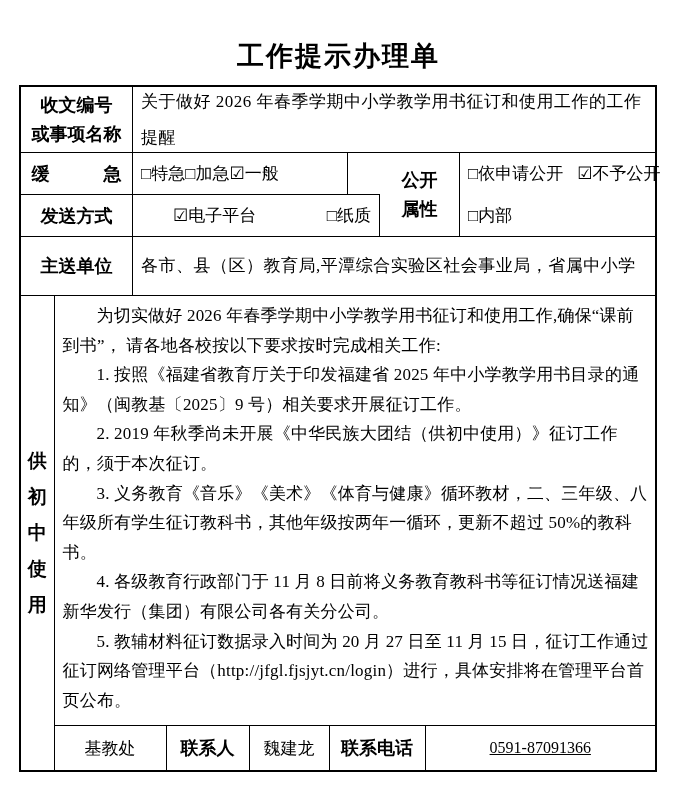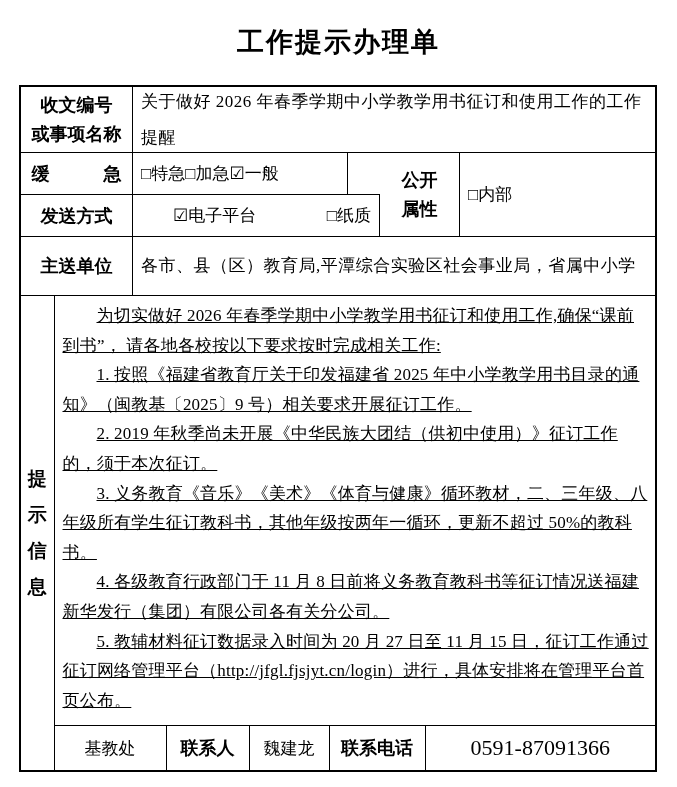--- a/index.html
+++ b/index.html
@@ -5,21 +5,21 @@
   html,body{margin:0;padding:0;background:#ffffff;}
   .page{
     position:relative;
     width:677px;height:787px;
     background:#ffffff;
     color:#000;
     font-family:"Liberation Serif","DejaVu Serif",serif;
     overflow:hidden;
   }
   .doc-title{
-    position:absolute;top:24px;left:0;width:677px;
+    position:absolute;top:38px;left:0;width:677px;
     text-align:center;
     font-family:"Liberation Sans","DejaVu Sans",sans-serif;
     font-weight:bold;font-size:27px;letter-spacing:2px;
   }
   .doc-table{
     position:absolute;left:19px;top:85px;width:638px;
     border:2px solid #000;
     box-sizing:border-box;
     display:flex;flex-direction:column;
     font-size:17px;
@@ -58,31 +58,31 @@
     font-family:"Liberation Sans","DejaVu Sans",sans-serif;
     font-weight:bold;font-size:19px;
   }
   .vtext{width:20px;word-break:break-all;line-height:36px;text-align:center;}
   .notice-right{display:flex;flex-direction:column;flex:1 1 auto;min-width:0;}
   .notice-body{
     flex:1 1 auto;padding:5px 6px 2px 8px;
     line-height:29.6px;font-size:17px;letter-spacing:0.2px;
     overflow:hidden;
   }
-  .para{text-indent:2em;text-decoration:underline;}
+  .para{text-indent:2em;}
   .contact-row{
     display:flex;border-top:1.5px solid #000;height:45px;flex:0 0 45px;box-sizing:border-box;
   }
   .contact-row .cell{justify-content:center;text-align:center;padding:2px 4px;white-space:nowrap;}
   .cw97{width:97px;flex:0 0 97px;}
   .cw112{width:112px;flex:0 0 112px;}
   .cw83{width:83px;flex:0 0 83px;}
   .cw80{width:80px;flex:0 0 80px;}
   .cw96{width:96px;flex:0 0 96px;}
-  .phone{font-size:22px;}
+  .phone{font-size:16px;text-decoration:underline;}
 </style>
 </head>
 <body>
 
 <div class="page">
 
   <div class="doc-title">工作提示办理单</div>
 
   <div class="doc-table">
 
@@ -116,33 +116,37 @@
               <span>□纸质</span>
             </div>
         </div>
       </div>
       <div class="cell label b-right w80 stack">
         <div>公开</div>
         <div>属性</div>
       </div>
       <div class="flex1 pub-lines">
         <div class="publine">
+            <span>□依申请公开</span>
+            <span>☑不予公开</span>
+          </div>
+        <div class="publine">
             <span>□内部</span>
           </div>
       </div>
     </div>
 
     <div class="row r4">
       <div class="cell label b-right w112">主送单位</div>
       <div class="cell flex1 value">各市、县（区）教育局,平潭综合实验区社会事业局，省属中小学</div>
     </div>
 
     <div class="row r56">
       <div class="notice-label-cell">
-        <div class="vtext">提示信息</div>
+        <div class="vtext">供初中使用</div>
       </div>
       <div class="notice-right">
         <div class="notice-body">
             <div class="para">为切实做好 2026 年春季学期中小学教学用书征订和使用工作,确保“课前到书”， 请各地各校按以下要求按时完成相关工作:</div>
             <div class="para">1. 按照《福建省教育厅关于印发福建省 2025 年中小学教学用书目录的通知》（闽教基〔2025〕9 号）相关要求开展征订工作。</div>
             <div class="para">2. 2019 年秋季尚未开展《中华民族大团结（供初中使用）》征订工作的，须于本次征订。</div>
             <div class="para">3. 义务教育《音乐》《美术》《体育与健康》循环教材，二、三年级、八年级所有学生征订教科书，其他年级按两年一循环，更新不超过 50%的教科书。</div>
             <div class="para">4. 各级教育行政部门于 11 月 8 日前将义务教育教科书等征订情况送福建新华发行（集团）有限公司各有关分公司。</div>
             <div class="para">5. 教辅材料征订数据录入时间为 20 月 27 日至 11 月 15 日，征订工作通过征订网络管理平台（http://jfgl.fjsjyt.cn/login）进行，具体安排将在管理平台首页公布。</div>
           </div>

